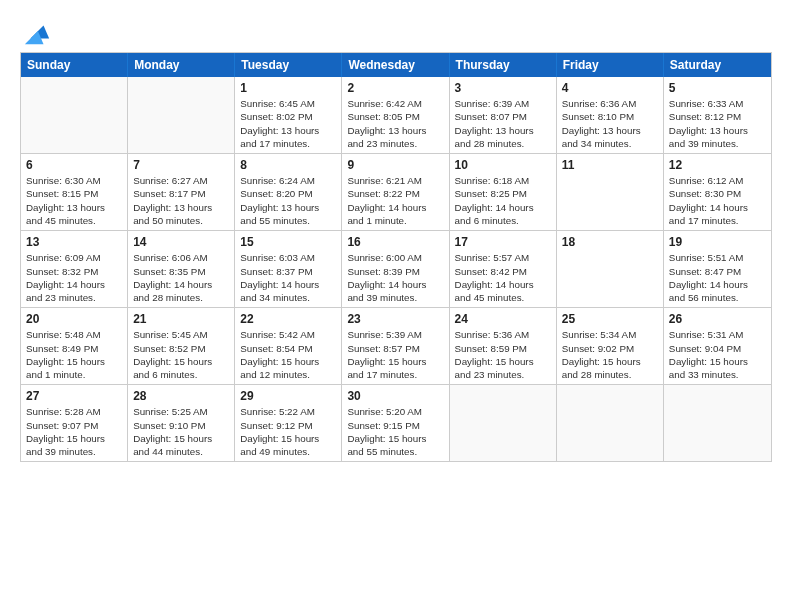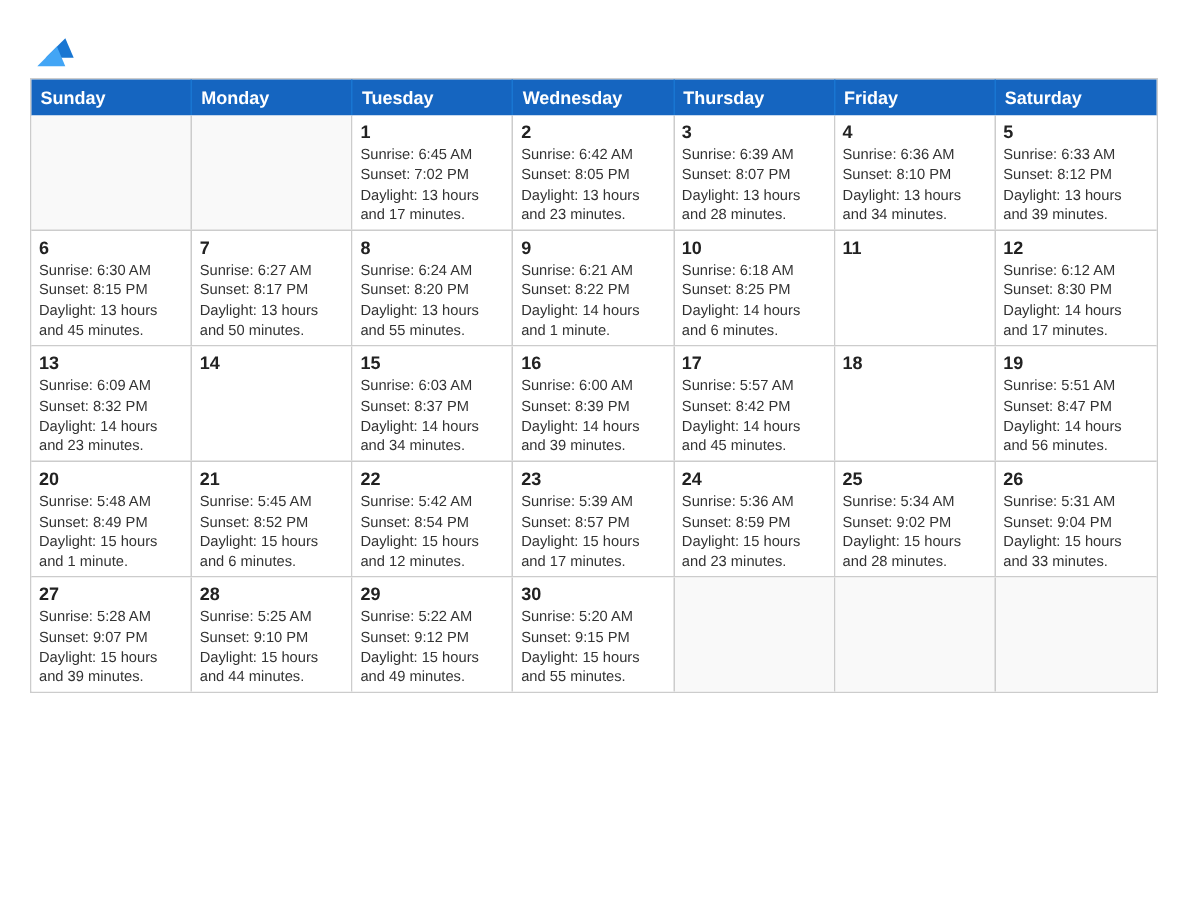--- a/index.html
+++ b/index.html
@@ -143,21 +143,21 @@
         <div class="cal-header-cell">Friday</div>
         <div class="cal-header-cell">Saturday</div>
       </div>
     <div class="cal-body" id="cal-body">
         <div class="cal-row">
           <div class="cal-cell empty"></div>
           <div class="cal-cell empty"></div>
           <div class="cal-cell">
             <span class="day-num">1</span>
             <div class="day-info" style="white-space: pre-line;">Sunrise: 6:45 AM
-Sunset: 7:02 PM
+Sunset: 8:02 PM
 Daylight: 13 hours and 17 minutes.</div>
           </div>
           <div class="cal-cell">
             <span class="day-num">2</span>
             <div class="day-info" style="white-space: pre-line;">Sunrise: 6:42 AM
 Sunset: 8:05 PM
 Daylight: 13 hours and 23 minutes.</div>
           </div>
           <div class="cal-cell">
             <span class="day-num">3</span>
@@ -221,20 +221,23 @@
         </div>
         <div class="cal-row">
           <div class="cal-cell">
             <span class="day-num">13</span>
             <div class="day-info" style="white-space: pre-line;">Sunrise: 6:09 AM
 Sunset: 8:32 PM
 Daylight: 14 hours and 23 minutes.</div>
           </div>
           <div class="cal-cell">
             <span class="day-num">14</span>
+            <div class="day-info" style="white-space: pre-line;">Sunrise: 6:06 AM
+Sunset: 8:35 PM
+Daylight: 14 hours and 28 minutes.</div>
           </div>
           <div class="cal-cell">
             <span class="day-num">15</span>
             <div class="day-info" style="white-space: pre-line;">Sunrise: 6:03 AM
 Sunset: 8:37 PM
 Daylight: 14 hours and 34 minutes.</div>
           </div>
           <div class="cal-cell">
             <span class="day-num">16</span>
             <div class="day-info" style="white-space: pre-line;">Sunrise: 6:00 AM

